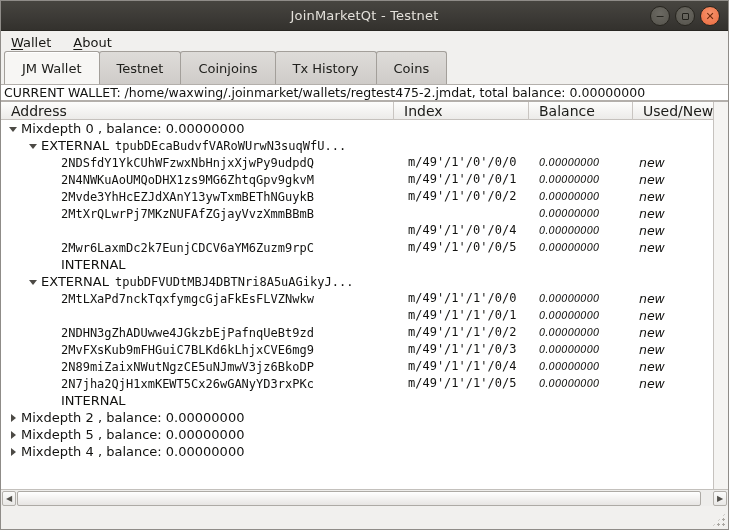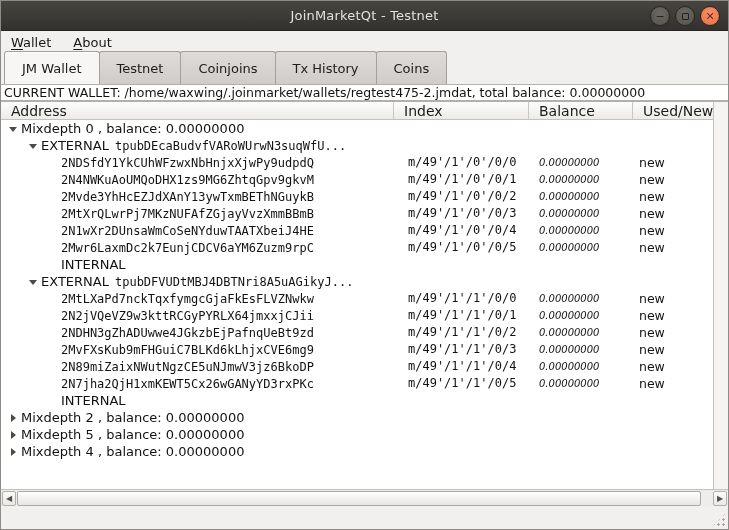--- a/index.html
+++ b/index.html
@@ -57,21 +57,21 @@
   .ind{display:inline-block;height:1px;flex:none;}
   .arrow{width:14px;height:17px;flex:none;position:relative;}
   .arrow.expanded::before{content:"";position:absolute;left:2px;top:7px;
     border-left:4px solid transparent;border-right:4px solid transparent;border-top:5px solid #4c4a45;}
   .arrow.collapsed::before{content:"";position:absolute;left:4px;top:5px;
     border-top:4px solid transparent;border-bottom:4px solid transparent;border-left:5px solid #4c4a45;}
   .mono, .cell-index{font-family:"DejaVu Sans Mono",monospace;font-size:12px;}
   .lbl{padding-right:6px;}
   .cell-index{position:absolute;left:407px;top:0;line-height:17px;}
   .cell-balance{position:absolute;left:538px;top:0;line-height:17px;font-size:10px;font-style:italic;}
-  .cell-status{position:absolute;left:638px;top:0;line-height:17px;font-size:12.5px;}
+  .cell-status{position:absolute;left:638px;top:0;line-height:17px;font-size:12.5px;font-style:italic;}
 
   
   .hscroll{position:absolute;left:0;top:488px;width:727px;height:17px;background:#eeedeb;
     border-top:1px solid #c3c0bc;}
   .hs-arrow{position:absolute;top:1px;width:14px;height:15px;display:flex;align-items:center;justify-content:center;
     color:#53514c;font-size:8px;background:linear-gradient(#fbfbfa,#e9e8e6);border:1px solid #b3b0ab;border-radius:2px;}
   .hs-arrow.left{left:1px;}
   .hs-arrow.right{right:1px;}
   .hs-thumb{position:absolute;left:16px;top:1px;width:684px;height:15px;border-radius:2px;
     background:linear-gradient(#ffffff,#e7e5e3);border:1px solid #adaaa5;}
@@ -160,29 +160,27 @@
       <span class="mono">2Mvde3YhHcEZJdXAnY13ywTxmBEThNGuykB</span>
       <span class="cell-index">m/49'/1'/0'/0/2</span>
       <span class="cell-balance">0.00000000</span>
       <span class="cell-status">new</span>
     </div>
         <div class="row">
       <span class="ind" style="width: 46px;"></span>
       <span class="arrow"></span>
 
       <span class="mono">2MtXrQLwrPj7MKzNUFAfZGjayVvzXmmBBmB</span>
-      <span class="cell-index">m/49'/1'/0'/0/3</span>
-      <span class="cell-balance">0.00000000</span>
-      <span class="cell-status">new</span>
-    </div>
-        <div class="row">
-      <span class="ind" style="width: 46px;"></span>
-      <span class="arrow"></span>
-
-      <span class="mono">2N1wXr2DUnsaWmCoSeNYduwTAATXbeiJ4HE</span>
+      <span class="cell-balance">0.00000000</span>
+      <span class="cell-status">new</span>
+    </div>
+        <div class="row">
+      <span class="ind" style="width: 46px;"></span>
+      <span class="arrow"></span>
+
       <span class="cell-index">m/49'/1'/0'/0/4</span>
       <span class="cell-balance">0.00000000</span>
       <span class="cell-status">new</span>
     </div>
         <div class="row">
       <span class="ind" style="width: 46px;"></span>
       <span class="arrow"></span>
 
       <span class="mono">2Mwr6LaxmDc2k7EunjCDCV6aYM6Zuzm9rpC</span>
       <span class="cell-index">m/49'/1'/0'/0/5</span>
@@ -208,21 +206,20 @@
 
       <span class="mono">2MtLXaPd7nckTqxfymgcGjaFkEsFLVZNwkw</span>
       <span class="cell-index">m/49'/1'/1'/0/0</span>
       <span class="cell-balance">0.00000000</span>
       <span class="cell-status">new</span>
     </div>
         <div class="row">
       <span class="ind" style="width: 46px;"></span>
       <span class="arrow"></span>
 
-      <span class="mono">2N2jVQeVZ9w3kttRCGyPYRLX64jmxxjCJii</span>
       <span class="cell-index">m/49'/1'/1'/0/1</span>
       <span class="cell-balance">0.00000000</span>
       <span class="cell-status">new</span>
     </div>
         <div class="row">
       <span class="ind" style="width: 46px;"></span>
       <span class="arrow"></span>
 
       <span class="mono">2NDHN3gZhADUwwe4JGkzbEjPafnqUeBt9zd</span>
       <span class="cell-index">m/49'/1'/1'/0/2</span>

